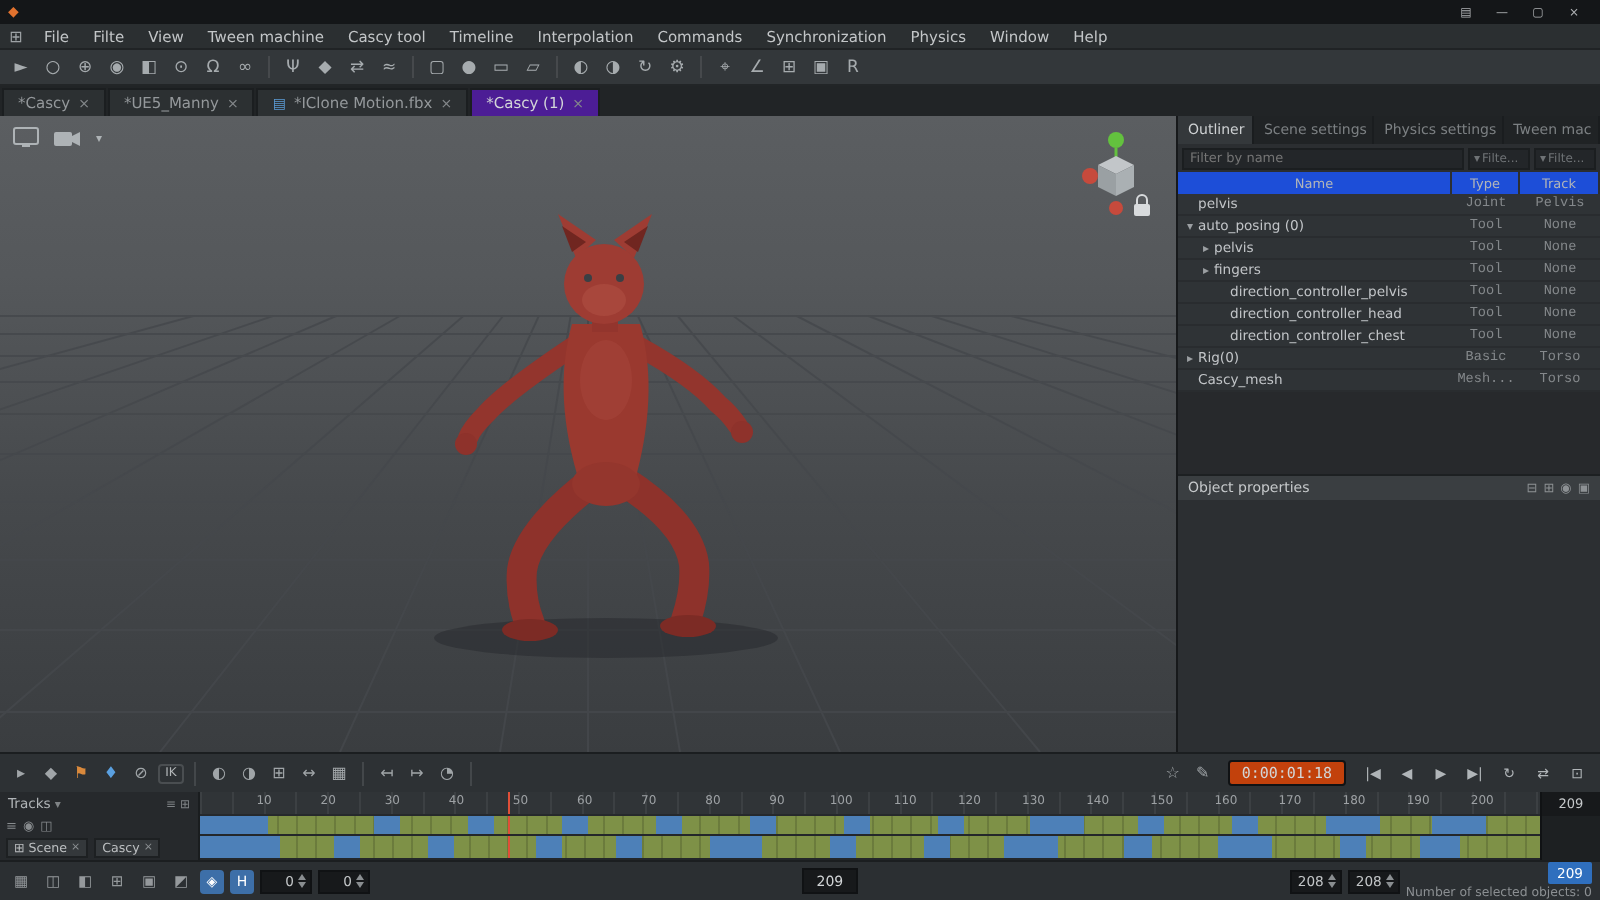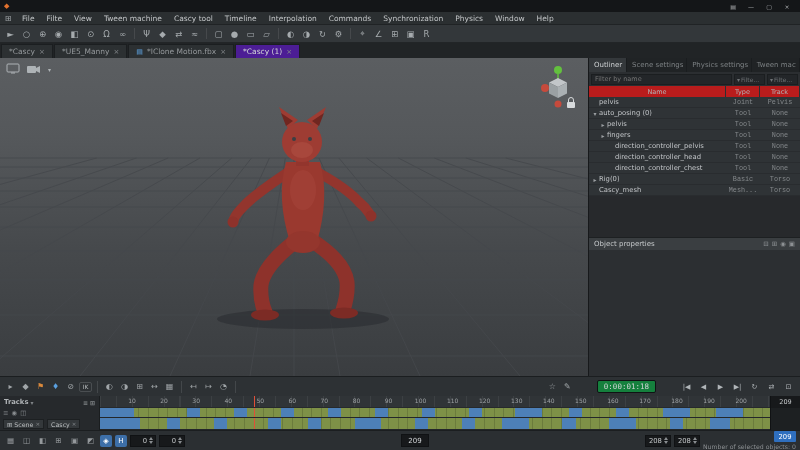--- a/index.html
+++ b/index.html
@@ -36,46 +36,46 @@
   .vp-caret { color: #aeb3b6; font-size: 6px; }
   .gizmo { position: absolute; top: 5px; right: 8px; }
   
   .panel { width: 212px; background: #2b2e31; display: flex; flex-direction: column; border-left: 1px solid #17191b; }
   .panel-tabs { height: 14px; display: flex; background: #202325; flex: none; }
   .ptab { padding: 0 5px; line-height: 14px; font-size: 7px; color: #7c8083; border-right: 1px solid #1a1d1f; white-space: nowrap; overflow: hidden; }
   .ptab.active { background: #34383b; color: #ced1d3; }
   .filter-row { height: 14px; display: flex; align-items: center; padding: 1px 2px; gap: 2px; flex: none; }
   .filter-input { flex: 1; height: 11px; background: #232629; border: 1px solid #1b1e20; color: #9da1a4; font-size: 6.5px; padding: 0 3px; font-family: inherit; min-width: 0; }
   .mini-filter { width: 31px; height: 11px; background: #232629; border: 1px solid #1b1e20; color: #6f7376; font-size: 6px; display: flex; align-items: center; gap: 1px; padding: 0 2px; white-space: nowrap; overflow: hidden; flex: none; }
-  .thead { height: 11px; display: flex; background: #b91c1c; color: #b2b5b8; font-size: 6.5px; flex: none; }
+  .thead { height: 11px; display: flex; background: #1d4ed8; color: #b2b5b8; font-size: 6.5px; flex: none; }
   .thead > div { display: flex; align-items: center; justify-content: center; border-right: 1px solid #2c2f32; }
   .col-name { flex: 1; min-width: 0; }
   .col-type { width: 34px; flex: none; }
   .col-track { width: 40px; flex: none; }
   .tbody { height: 140px; background: #27292c; overflow: hidden; flex: none; }
   .trow { height: 11px; display: flex; background: #2f3336; border-bottom: 1px solid #292c2f; font-size: 6.8px; color: #c2c5c8; }
   .trow .col-name { display: flex; align-items: center; justify-content: flex-start; overflow: hidden; white-space: nowrap; }
   .arrow { width: 8px; text-align: center; color: #9b9fa2; font-size: 6px; flex: none; }
   .indent-0 .arrow { margin-left: 2px; } .indent-1 .arrow { margin-left: 10px; } .indent-2 .arrow { margin-left: 18px; }
   .trow .col-type, .trow .col-track { display: flex; align-items: center; justify-content: center; color: #84888b; font-family: Liberation Mono, monospace; }
   .props-header { height: 13px; background: #3a3e41; display: flex; align-items: center; padding: 0 5px; font-size: 7px; color: #c6c9cb; border-top: 1px solid #1d2022; flex: none; }
   .props-icons { margin-left: auto; display: flex; gap: 3px; color: #8d9194; font-size: 6.5px; }
   .props-body { flex: 1; background: #2c2f32; }
   
   .playbar { height: 20px; background: #2d3134; display: flex; align-items: center; padding: 0 4px; gap: 2px; border-top: 1px solid #1b1e20; }
   .pb-btn { min-width: 13px; height: 14px; display: flex; align-items: center; justify-content: center; font-size: 8px; color: #a0a5a8; padding: 0 1px; }
   .pb-btn.flag { color: #d9893c; } .pb-btn.key { color: #5aa0e0; }
   .pb-btn.ik { font-size: 6px; border: 1px solid #4a4e51; border-radius: 2px; padding: 0 2px; height: 10px; color: #b4b8ba; }
   .pb-sep { width: 1px; height: 12px; background: #43474a; margin: 0 3px; }
-  .timecode { background: #15803d; border: 1px solid #101214; color: #d2d5d7; font-family: "DejaVu Sans Mono", "Liberation Mono", monospace; font-size: 7.5px; padding: 1px 6px; border-radius: 2px; margin: 0 21px; }
+  .timecode { background: #c2410c; border: 1px solid #101214; color: #d2d5d7; font-family: "DejaVu Sans Mono", "Liberation Mono", monospace; font-size: 7.5px; padding: 1px 6px; border-radius: 2px; margin: 0 4px; }
   .spacer { margin-left: auto; }
   .tr-btn { min-width: 15px; height: 14px; display: flex; align-items: center; justify-content: center; font-size: 7px; color: #b0b5b8; white-space: nowrap; }
   
   .ruler-row { height: 12px; display: flex; }
-  .tl-left { width: 100px; flex: none; background: #26292c; border-right: 1px solid #1a1d1f; display: flex; align-items: center; padding: 0 4px; gap: 2px; font-size: 6.8px; color: #b0b4b7; font-weight: bold; }
+  .tl-left { width: 100px; flex: none; background: #26292c; border-right: 1px solid #1a1d1f; display: flex; align-items: center; padding: 0 4px; gap: 2px; font-size: 6.8px; color: #b0b4b7; }
   .tl-left .grow { flex: 1; }
   .tl-ic { color: #7f8386; font-size: 6px; }
   .ruler { flex: 1; position: relative; background: #303437; border-bottom: 1px solid #26292c;
     background-image: repeating-linear-gradient(90deg, #3c4043 0 1px, transparent 1px 15.9px); }
   .rn { position: absolute; top: 1px; transform: translateX(-50%); font-size: 6px; color: #9da1a4; }
   .tl-right { width: 30px; flex: none; background: #17191b; display: flex; align-items: center; justify-content: center; font-size: 6.5px; color: #c6c9cb; border-left: 1px solid #101214; }
   .playhead { position: absolute; top: 0; bottom: 0; width: 1px; background: #e04f38; }
   .bar-row { height: 10px; display: flex; }
   .bar-row2 { height: 12px; display: flex; }
   .bar { flex: 1; position: relative; background: #7e9147; border-bottom: 1px solid #24272a; overflow: hidden;

